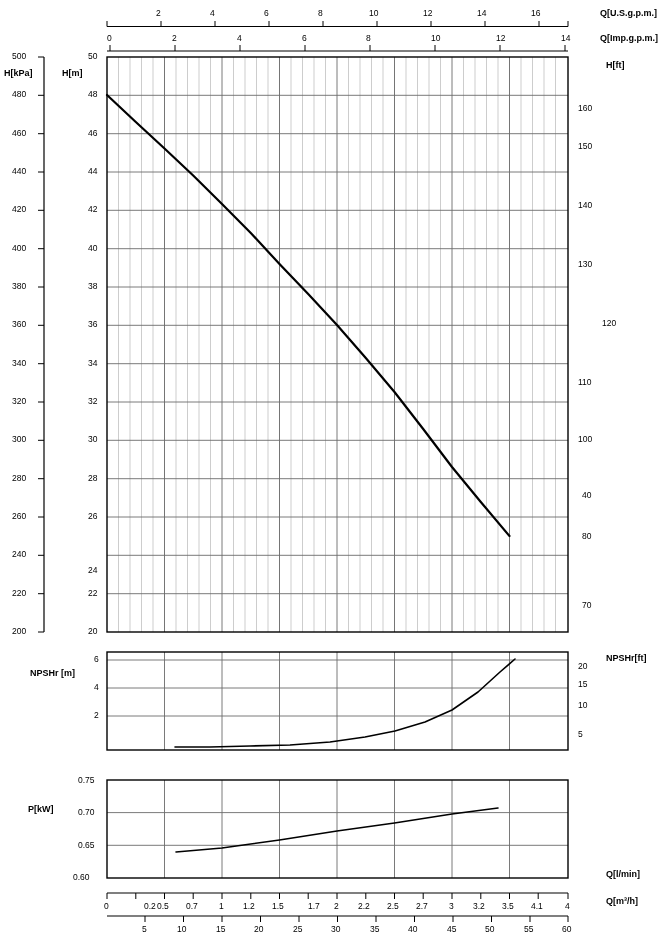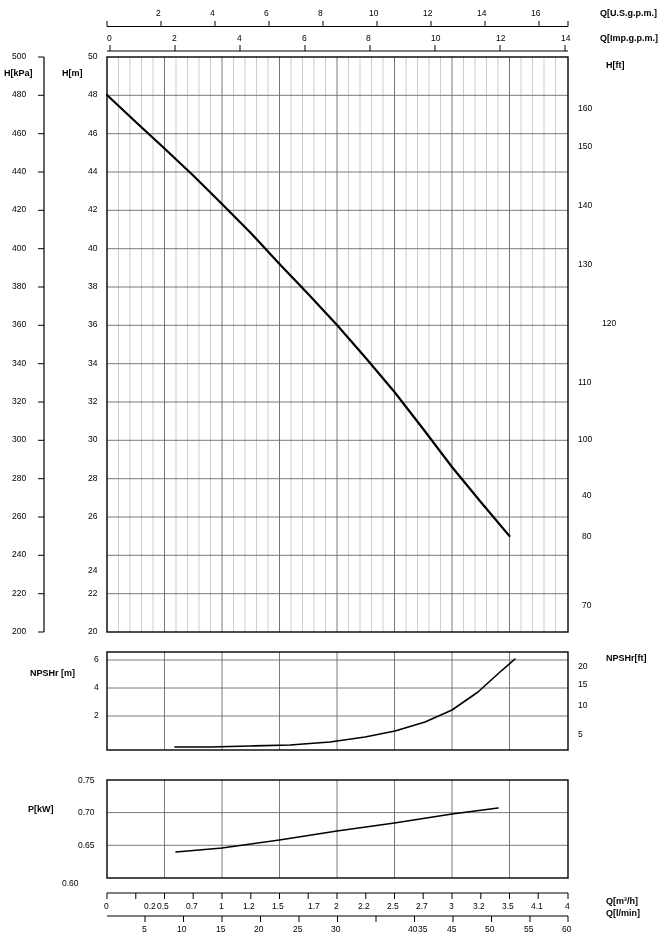--- a/index.html
+++ b/index.html
@@ -207,21 +207,21 @@
 
   <div class="axisname" style="left:600px;top:8px;">Q[U.S.g.p.m.]</div>
   <div class="axisname" style="left:600px;top:33px;">Q[Imp.g.p.m.]</div>
   <div class="axisname" style="left:4px;top:68px;">H[kPa]</div>
   <div class="axisname" style="left:62px;top:68px;">H[m]</div>
   <div class="axisname" style="left:606px;top:60px;">H[ft]</div>
   <div class="axisname" style="left:22px;top:668px;padding-left:8px;">NPSHr  [m]</div>
   <div class="axisname" style="left:606px;top:653px;">NPSHr[ft]</div>
   <div class="axisname" style="left:28px;top:788px;margin-top:16px;">P[kW]</div>
   <div class="axisname" style="left:606px;top:896px;">Q[m³/h]</div>
-  <div class="axisname" style="left:606px;top:908px;">Q[l/min]</div>
+  <div class="axisname" style="left:606px;top:869px;">Q[l/min]</div>
 
   <div class="tick" style="left:156px;top:8px;">2</div>
   <div class="tick" style="left:210px;top:8px;">4</div>
   <div class="tick" style="left:264px;top:8px;">6</div>
   <div class="tick" style="left:318px;top:8px;">8</div>
   <div class="tick" style="left:369px;top:8px;">10</div>
   <div class="tick" style="left:423px;top:8px;">12</div>
   <div class="tick" style="left:477px;top:8px;">14</div>
   <div class="tick" style="left:531px;top:8px;text-align:center;">16</div>
 
@@ -283,21 +283,21 @@
   <div class="tick" style="left:94px;top:682px;">4</div>
   <div class="tick" style="left:94px;top:710px;">2</div>
   <div class="tick" style="left:578px;top:661px;">20</div>
   <div class="tick" style="left:578px;top:679px;">15</div>
   <div class="tick" style="left:578px;top:700px;">10</div>
   <div class="tick" style="left:578px;top:729px;">5</div>
 
   <div class="tick" style="left:78px;top:775px;">0.75</div>
   <div class="tick" style="left:78px;top:807px;">0.70</div>
   <div class="tick" style="left:78px;top:840px;">0.65</div>
-  <div class="tick" style="left:62px;top:872px;margin-top:6px;">0.60</div>
+  <div class="tick" style="left:73px;top:872px;">0.60</div>
 
   <div class="tick" style="left:104px;top:901px;">0</div>
   <div class="tick" style="left:128px;top:901px;padding-left:16px;">0.2</div>
   <div class="tick" style="left:157px;top:901px;">0.5</div>
   <div class="tick" style="left:186px;top:901px;">0.7</div>
   <div class="tick" style="left:219px;top:901px;">1</div>
   <div class="tick" style="left:243px;top:901px;">1.2</div>
   <div class="tick" style="left:272px;top:901px;">1.5</div>
   <div class="tick" style="left:308px;top:901px;text-align:center;">1.7</div>
   <div class="tick" style="left:334px;top:901px;">2</div>
@@ -309,20 +309,20 @@
   <div class="tick" style="left:502px;top:901px;">3.5</div>
   <div class="tick" style="left:531px;top:901px;">4.1</div>
   <div class="tick" style="left:565px;top:901px;">4</div>
 
   <div class="tick" style="left:142px;top:924px;">5</div>
   <div class="tick" style="left:177px;top:924px;">10</div>
   <div class="tick" style="left:216px;top:924px;">15</div>
   <div class="tick" style="left:254px;top:924px;">20</div>
   <div class="tick" style="left:293px;top:924px;">25</div>
   <div class="tick" style="left:331px;top:924px;">30</div>
-  <div class="tick" style="left:370px;top:924px;margin-left:48px;">35</div>
+  <div class="tick" style="left:370px;top:924px;">35</div>
   <div class="tick" style="left:408px;top:924px;">40</div>
   <div class="tick" style="left:447px;top:924px;">45</div>
   <div class="tick" style="left:485px;top:924px;">50</div>
   <div class="tick" style="left:524px;top:924px;">55</div>
   <div class="tick" style="left:562px;top:924px;">60</div>
 
 </div>
 
 </body></html>

